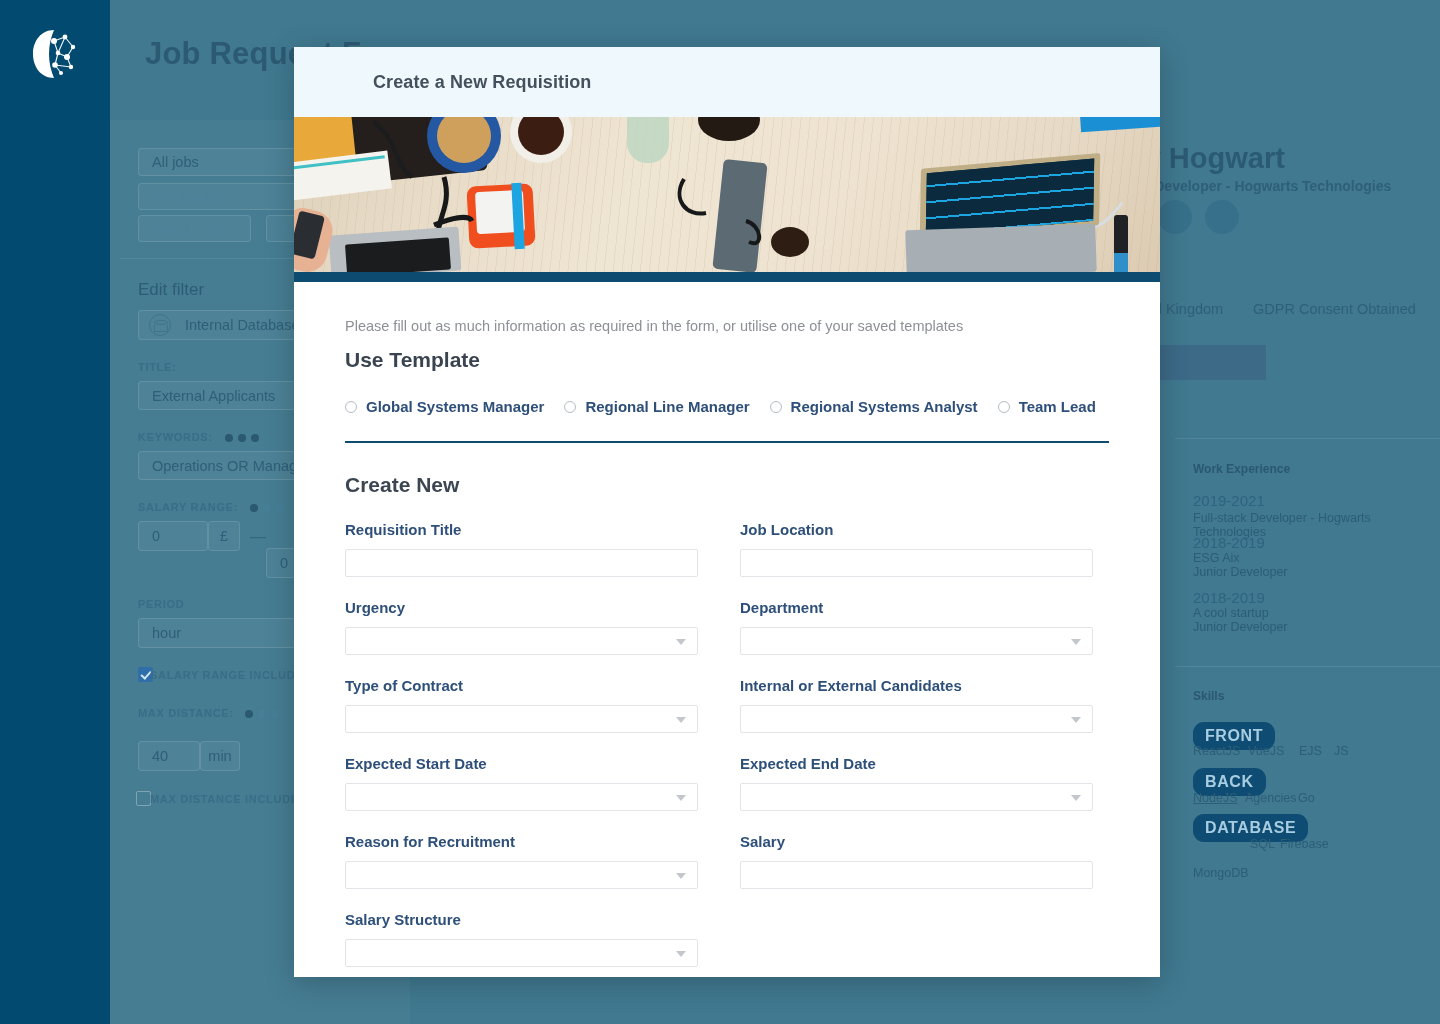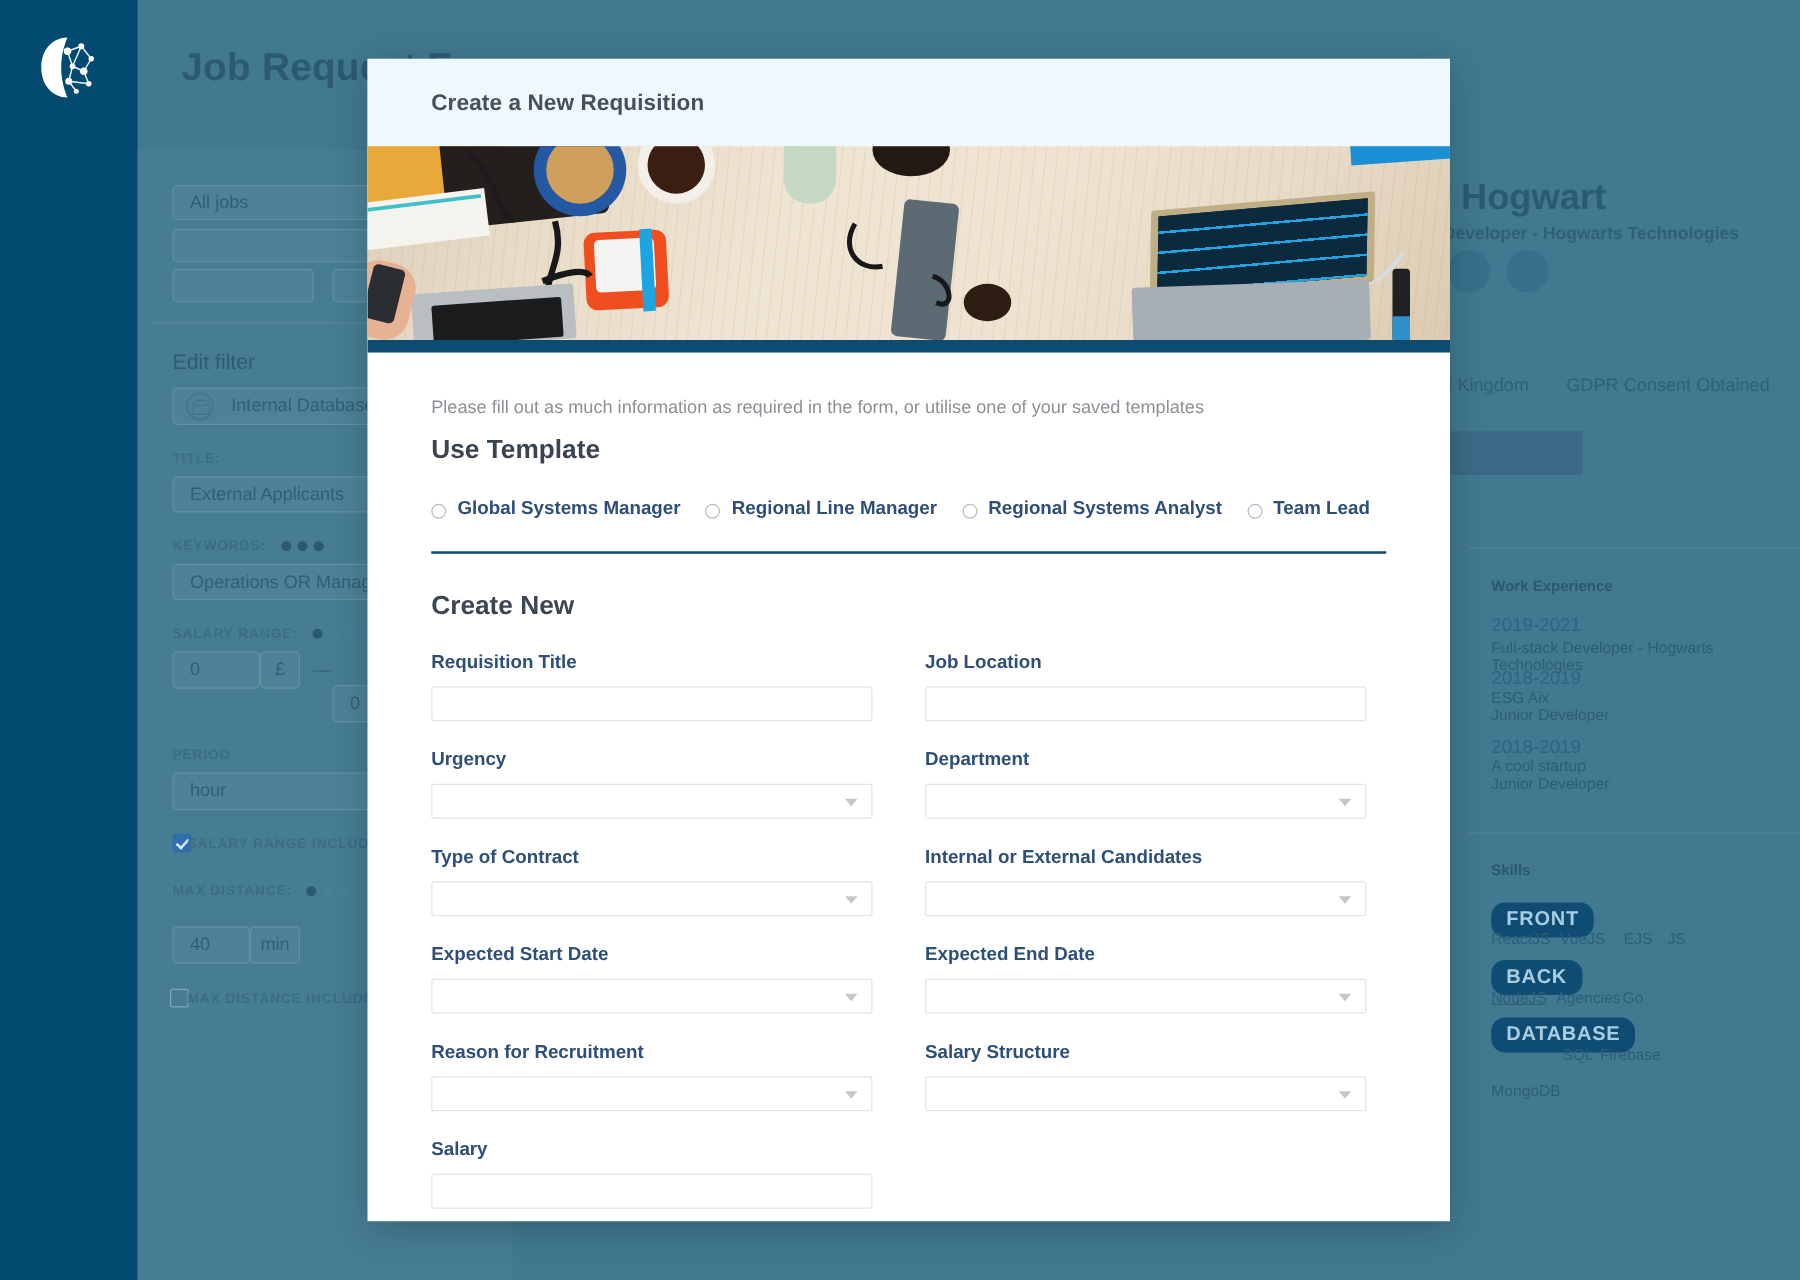--- a/index.html
+++ b/index.html
@@ -124,21 +124,21 @@
   
   .modal {
     position: absolute; left: 294px; top: 47px;
     width: 866px; height: 930px;
     background: #ffffff;
     box-shadow: 0 6px 28px rgba(0,0,0,0.22);
     overflow: hidden;
   }
   .modal-header {
     height: 70px; background: #eef8fd;
-    display: flex; align-items: center; padding: 0 51px;
+    display: flex; align-items: center; padding: 0 79px;
   }
   .modal-header-title {
     font-size: 18px; font-weight: 700; color: #44505c; letter-spacing: .1px;
   }
   .modal-banner {
     position: relative; height: 155px; overflow: hidden;
     background: linear-gradient(118deg, #ded0ba 0%, #e8dcc8 18%, #efe5d3 40%, #eee3d0 62%, #e7dac6 82%, #dccbb2 100%);
   }
   .wood-grain {
     position: absolute; inset: 0;
@@ -155,21 +155,21 @@
     padding: 36px 51px 0 51px;
   }
   .use-template-title {
     font-size: 21px; font-weight: 700; color: #3a4450;
     padding: 14px 51px 0 51px;
   }
   .radio-row {
     display: flex; align-items: center; gap: 20px;
     padding: 26px 51px 0 51px;
   }
-  .radio-item { display: flex; align-items: flex-end; gap: 9px; }
+  .radio-item { display: flex; align-items: center; gap: 9px; }
   .radio-circle {
     width: 12px; height: 12px; border-radius: 50%;
     border: 1px solid #b5bcc5; background: #fff; flex: none;
   }
   .radio-label {
     font-size: 15px; font-weight: 700; color: #2d4f79; white-space: nowrap;
   }
   .section-rule {
     height: 1.5px; background: #0d4b70; margin: 26px 51px 0 51px;
   }
@@ -514,27 +514,27 @@
       </div>
 
       <div class="field">
         <span class="field-label">Reason for Recruitment</span>
         <div class="field-select">
           <span class="caret"></span>
         </div>
       </div>
 
       <div class="field">
-        <span class="field-label">Salary Structure</span>
-        <div class="field-select">
-          <span class="caret"></span>
-        </div>
-      </div>
-
-      <div class="field">
         <span class="field-label">Salary</span>
         <input class="field-input" type="text" value="" style="">
       </div>
 
+      <div class="field">
+        <span class="field-label">Salary Structure</span>
+        <div class="field-select">
+          <span class="caret"></span>
+        </div>
+      </div>
+
       <div class="field empty"></div>
     </div>
   </div>
 </div>
 
 </body></html>

